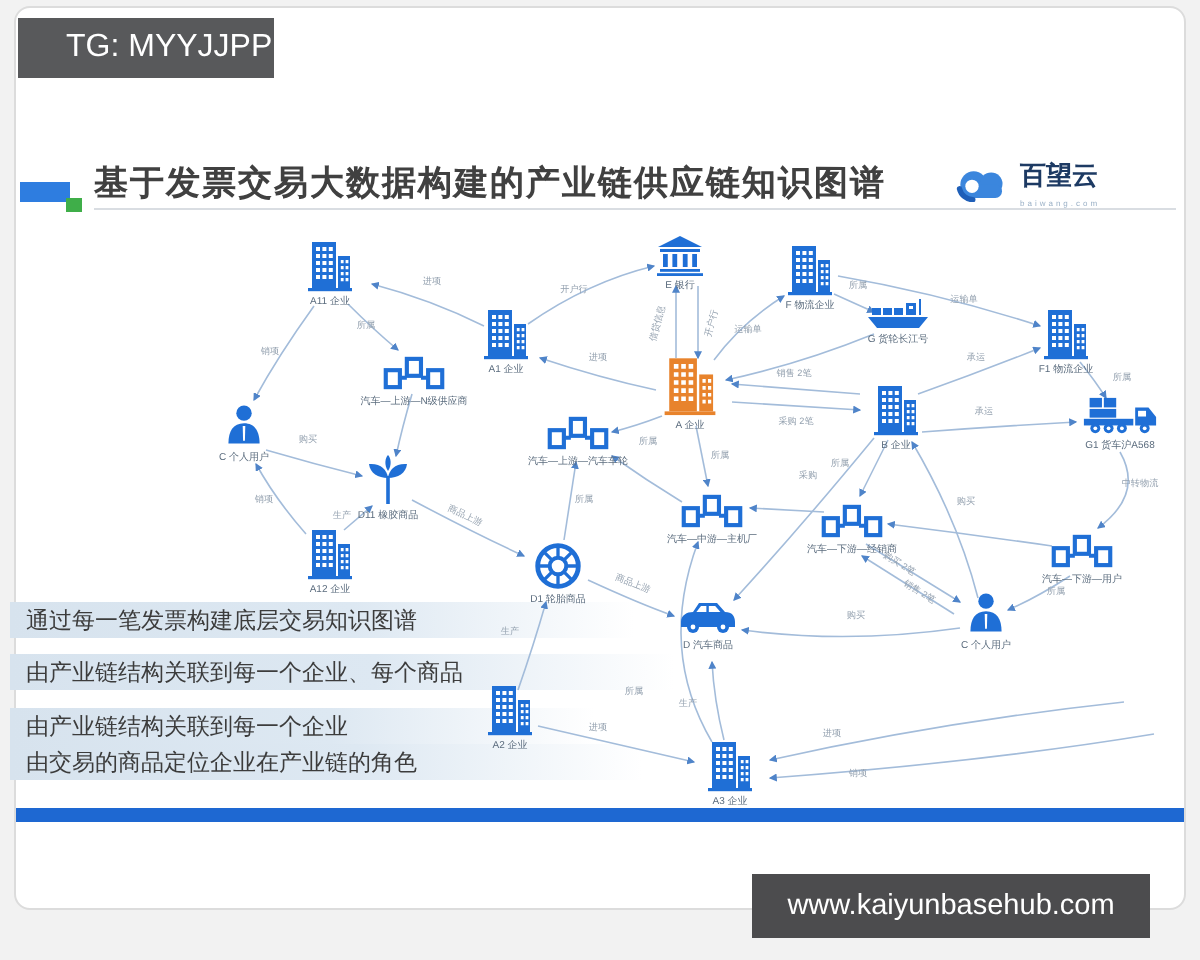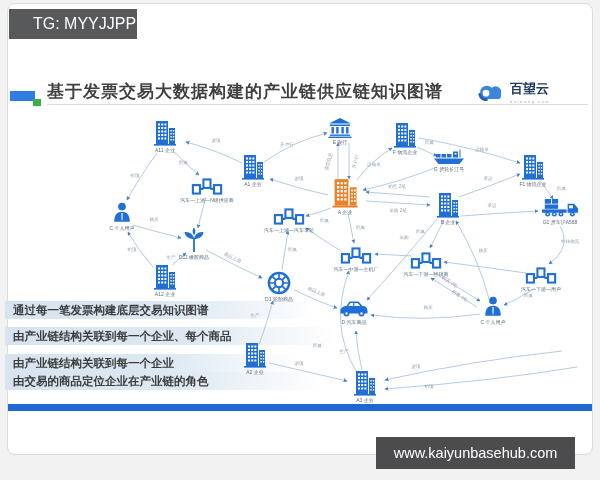--- a/index.html
+++ b/index.html
@@ -7,21 +7,21 @@
   .card{position:absolute;left:7px;top:3px;width:584px;height:450px;background:#fff;border:1px solid #dcdcdc;border-radius:8px;z-index:0}
   .tg-badge{position:absolute;left:9px;top:9px;width:128px;height:30px;background:#58595b;color:#fff;font-size:16px;line-height:30px;padding-left:24px;box-sizing:border-box;z-index:7}
   .site-badge{position:absolute;left:376px;top:437px;width:199px;height:32px;background:#4c4c4e;color:#fff;font-size:14.5px;line-height:32px;text-align:center;z-index:7}
   .title-accent{position:absolute;left:10px;top:91px;width:25px;height:10px;background:#2e7de0;z-index:4}
   .title-accent-dot{position:absolute;left:33px;top:99px;width:8px;height:7px;background:#3fae49;z-index:4}
   .page-title{position:absolute;left:47px;top:80px;margin:0;font-size:17px;font-weight:bold;color:#404040;letter-spacing:1px;z-index:4;white-space:nowrap}
   .divider{position:absolute;left:47px;top:104px;width:541px;height:1px;background:#d9dde2;z-index:1}
   .logo{position:absolute;left:476px;top:79px;display:flex;align-items:center;gap:4px;z-index:4}
   .logo-text-main{font-size:13px;font-weight:bold;color:#1d3a63;line-height:1}
   .logo-sub{font-size:4px;color:#9ab0c6;letter-spacing:1.5px;display:block;margin-top:2px;text-align:center}
-  .callout{position:absolute;left:5px;height:18px;display:flex;align-items:center;padding-left:8px;font-size:11.5px;font-weight:bold;color:#3c3c3c;z-index:2;box-sizing:border-box;white-space:nowrap;background:linear-gradient(90deg,#d7e3ee 0%,#dde8f2 55%,rgba(221,232,242,0) 100%)}
+  .callout{position:absolute;left:5px;height:18px;display:flex;align-items:center;padding-left:8px;font-size:11.5px;font-weight:normal;color:#3c3c3c;z-index:2;box-sizing:border-box;white-space:nowrap;background:linear-gradient(90deg,#d7e3ee 0%,#dde8f2 55%,rgba(221,232,242,0) 100%)}
   .bluebar{position:absolute;left:8px;top:404px;width:584px;height:7px;background:#1e68d2;z-index:2}
   .edges{position:absolute;left:0;top:0;z-index:3;pointer-events:none}
   .e{fill:none;stroke:#a3bcda;stroke-width:0.8}
   .el{font-size:4.6px;fill:#95a2b0;text-anchor:middle}
   .node{position:absolute;width:80px;text-align:center;z-index:4;color:#1f6fd6}
   .node svg{display:block;margin:0 auto}
   .node.orange{color:#e8832c}
   .nlabel{font-size:5px;color:#5b6c7e;margin-top:1px;white-space:nowrap}
 </style>
 </head>

